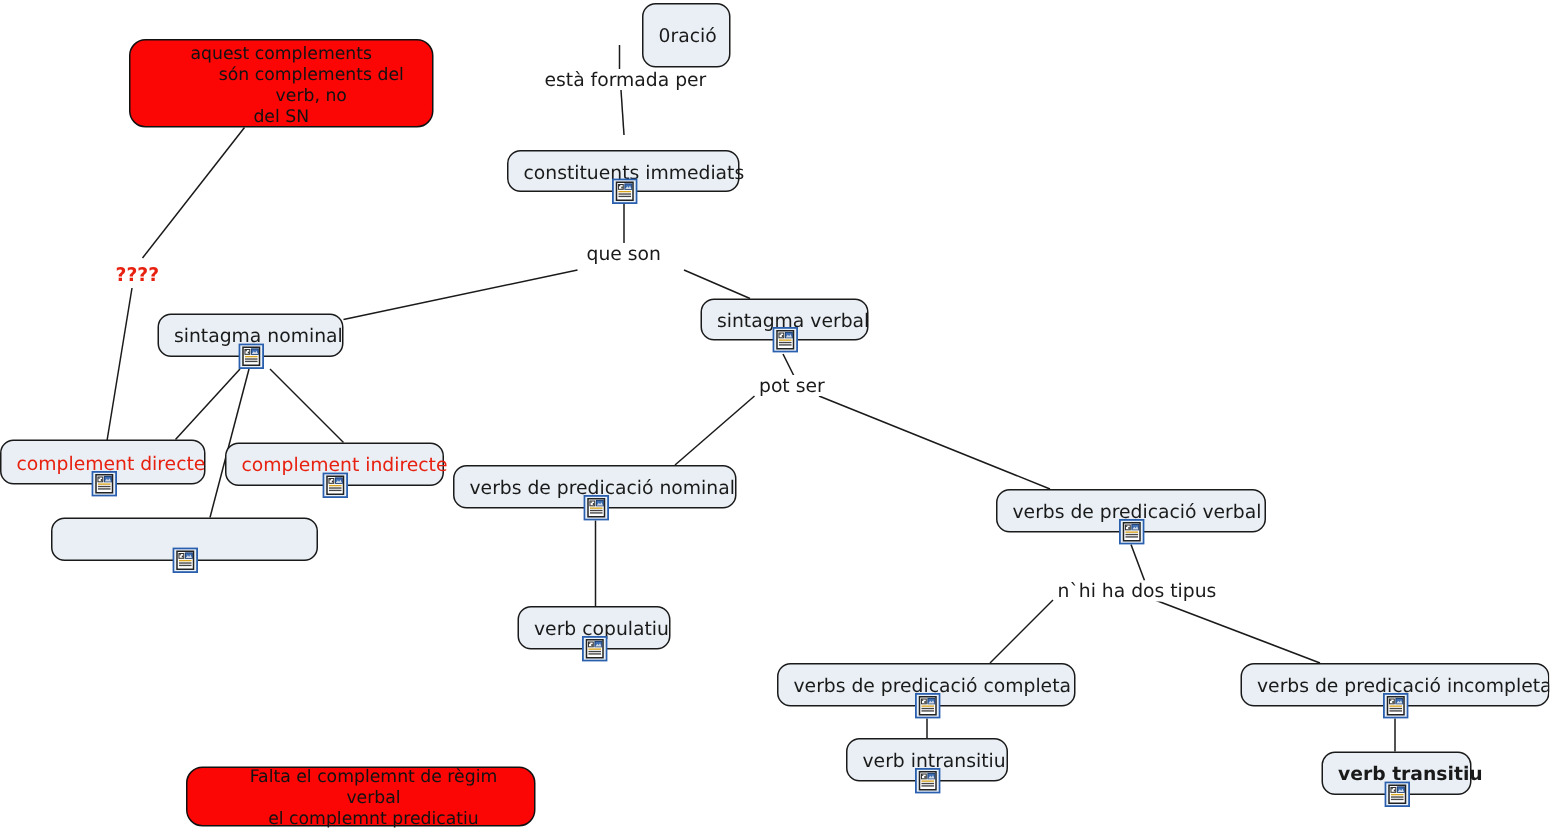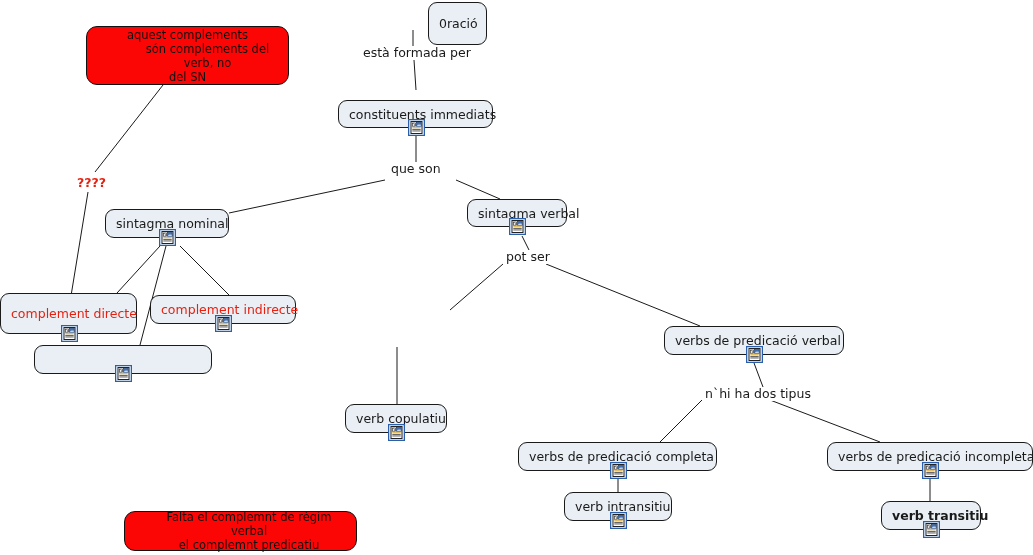--- a/index.html
+++ b/index.html
@@ -149,38 +149,38 @@
           <rect x="4.6" y="4.3" width="0.9" height="0.9" fill="#333"></rect>
           <rect x="6.2" y="5.4" width="1" height="1.2" fill="#333"></rect>
           <rect x="8.6" y="3.6" width="4.6" height="3.6" fill="#3f6fb5" stroke="#1d3f73" stroke-width="0.7"></rect>
           <path d="M8.8 7.0 L10.2 5.2 L11.1 6.2 L12.0 4.8 L13.0 7.0 Z" fill="#cfd8e4"></path>
           <rect x="4.3" y="8.3" width="8.4" height="0.9" fill="#d8a41e"></rect>
           <rect x="4.3" y="9.9" width="8.4" height="0.9" fill="#444444"></rect>
           <rect x="4.3" y="11.5" width="8.4" height="0.9" fill="#444444"></rect>
         </svg>
       </span>
     </div>
-    <div class="node" style="left: 467px; top: 199px; width: 100px; height: 28px;">
+    <div class="node" style="left: 467px; top: 199px; width: 112px; height: 28px;">
       <span class="label">sintagma verbal</span>
       <span class="badge">
         <svg width="17" height="17" viewBox="0 0 17 17">
           <rect x="0.5" y="0.5" width="16" height="16" fill="#e8f0f8" stroke="#2a5fae" stroke-width="1.4"></rect>
           <rect x="3" y="2.5" width="11" height="12" fill="#ffffff" stroke="#222222" stroke-width="1"></rect>
           <rect x="4.3" y="4" width="3.2" height="3.2" fill="#ffffff" stroke="#333" stroke-width="0.7"></rect>
           <rect x="4.6" y="4.3" width="0.9" height="0.9" fill="#333"></rect>
           <rect x="6.2" y="5.4" width="1" height="1.2" fill="#333"></rect>
           <rect x="8.6" y="3.6" width="4.6" height="3.6" fill="#3f6fb5" stroke="#1d3f73" stroke-width="0.7"></rect>
           <path d="M8.8 7.0 L10.2 5.2 L11.1 6.2 L12.0 4.8 L13.0 7.0 Z" fill="#cfd8e4"></path>
           <rect x="4.3" y="8.3" width="8.4" height="0.9" fill="#d8a41e"></rect>
           <rect x="4.3" y="9.9" width="8.4" height="0.9" fill="#444444"></rect>
           <rect x="4.3" y="11.5" width="8.4" height="0.9" fill="#444444"></rect>
         </svg>
       </span>
     </div>
-    <div class="node red-text" style="left: 0px; top: 293px; width: 137px; height: 41px;">
+    <div class="node red-text" style="left: 0px; top: 293px; width: 137px; height: 30px;">
       <span class="label">complement directe</span>
       <span class="badge">
         <svg width="17" height="17" viewBox="0 0 17 17">
           <rect x="0.5" y="0.5" width="16" height="16" fill="#e8f0f8" stroke="#2a5fae" stroke-width="1.4"></rect>
           <rect x="3" y="2.5" width="11" height="12" fill="#ffffff" stroke="#222222" stroke-width="1"></rect>
           <rect x="4.3" y="4" width="3.2" height="3.2" fill="#ffffff" stroke="#333" stroke-width="0.7"></rect>
           <rect x="4.6" y="4.3" width="0.9" height="0.9" fill="#333"></rect>
           <rect x="6.2" y="5.4" width="1" height="1.2" fill="#333"></rect>
           <rect x="8.6" y="3.6" width="4.6" height="3.6" fill="#3f6fb5" stroke="#1d3f73" stroke-width="0.7"></rect>
           <path d="M8.8 7.0 L10.2 5.2 L11.1 6.2 L12.0 4.8 L13.0 7.0 Z" fill="#cfd8e4"></path>
@@ -201,20 +201,37 @@
           <rect x="6.2" y="5.4" width="1" height="1.2" fill="#333"></rect>
           <rect x="8.6" y="3.6" width="4.6" height="3.6" fill="#3f6fb5" stroke="#1d3f73" stroke-width="0.7"></rect>
           <path d="M8.8 7.0 L10.2 5.2 L11.1 6.2 L12.0 4.8 L13.0 7.0 Z" fill="#cfd8e4"></path>
           <rect x="4.3" y="8.3" width="8.4" height="0.9" fill="#d8a41e"></rect>
           <rect x="4.3" y="9.9" width="8.4" height="0.9" fill="#444444"></rect>
           <rect x="4.3" y="11.5" width="8.4" height="0.9" fill="#444444"></rect>
         </svg>
       </span>
     </div>
     <div class="node red-text" style="left: 34px; top: 345px; width: 178px; height: 29px;">
+      <span class="badge">
+        <svg width="17" height="17" viewBox="0 0 17 17">
+          <rect x="0.5" y="0.5" width="16" height="16" fill="#e8f0f8" stroke="#2a5fae" stroke-width="1.4"></rect>
+          <rect x="3" y="2.5" width="11" height="12" fill="#ffffff" stroke="#222222" stroke-width="1"></rect>
+          <rect x="4.3" y="4" width="3.2" height="3.2" fill="#ffffff" stroke="#333" stroke-width="0.7"></rect>
+          <rect x="4.6" y="4.3" width="0.9" height="0.9" fill="#333"></rect>
+          <rect x="6.2" y="5.4" width="1" height="1.2" fill="#333"></rect>
+          <rect x="8.6" y="3.6" width="4.6" height="3.6" fill="#3f6fb5" stroke="#1d3f73" stroke-width="0.7"></rect>
+          <path d="M8.8 7.0 L10.2 5.2 L11.1 6.2 L12.0 4.8 L13.0 7.0 Z" fill="#cfd8e4"></path>
+          <rect x="4.3" y="8.3" width="8.4" height="0.9" fill="#d8a41e"></rect>
+          <rect x="4.3" y="9.9" width="8.4" height="0.9" fill="#444444"></rect>
+          <rect x="4.3" y="11.5" width="8.4" height="0.9" fill="#444444"></rect>
+        </svg>
+      </span>
+    </div>
+    <div class="node" style="left: 302px; top: 310px; width: 189px; height: 29px;">
+      <span class="label">verbs de predicació nominal</span>
       <span class="badge">
         <svg width="17" height="17" viewBox="0 0 17 17">
           <rect x="0.5" y="0.5" width="16" height="16" fill="#e8f0f8" stroke="#2a5fae" stroke-width="1.4"></rect>
           <rect x="3" y="2.5" width="11" height="12" fill="#ffffff" stroke="#222222" stroke-width="1"></rect>
           <rect x="4.3" y="4" width="3.2" height="3.2" fill="#ffffff" stroke="#333" stroke-width="0.7"></rect>
           <rect x="4.6" y="4.3" width="0.9" height="0.9" fill="#333"></rect>
           <rect x="6.2" y="5.4" width="1" height="1.2" fill="#333"></rect>
           <rect x="8.6" y="3.6" width="4.6" height="3.6" fill="#3f6fb5" stroke="#1d3f73" stroke-width="0.7"></rect>
           <path d="M8.8 7.0 L10.2 5.2 L11.1 6.2 L12.0 4.8 L13.0 7.0 Z" fill="#cfd8e4"></path>
           <rect x="4.3" y="8.3" width="8.4" height="0.9" fill="#d8a41e"></rect>

